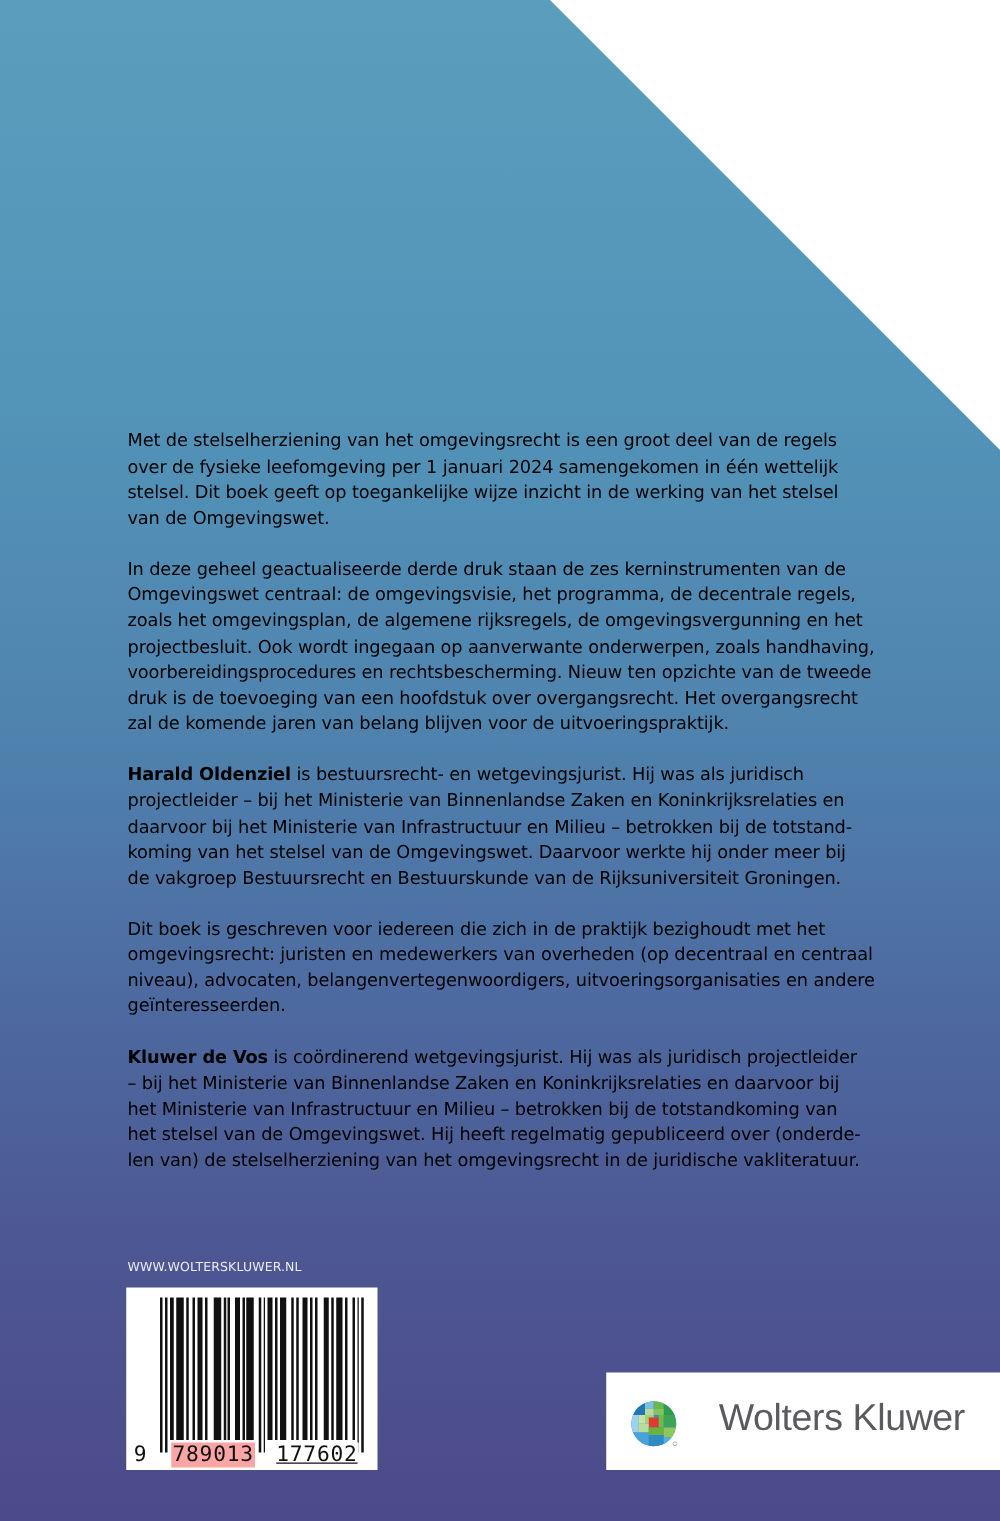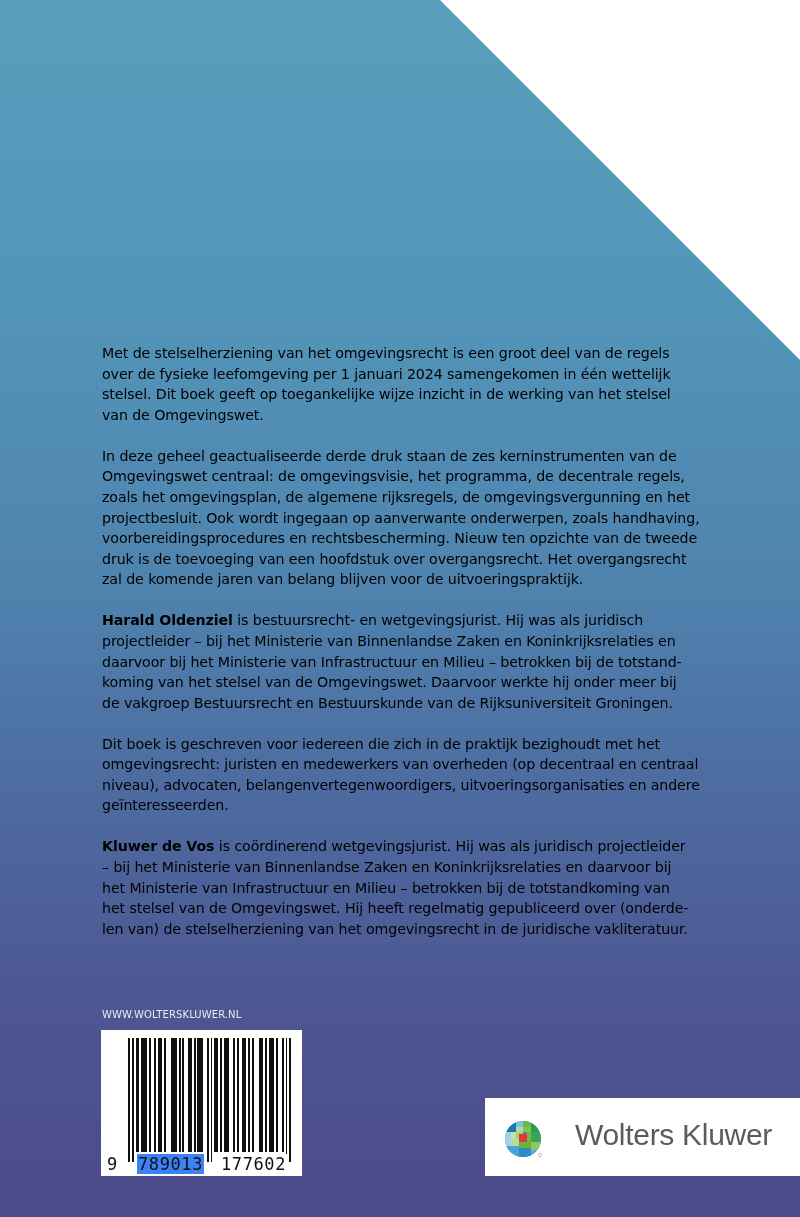--- a/index.html
+++ b/index.html
@@ -75,22 +75,22 @@
       position: absolute;
       left: 6px;
       bottom: 2px;
       width: 190px;
       font-family: "DejaVu Sans Mono", monospace;
       font-size: 17px;
       color: #111;
       letter-spacing: 0;
     }
     .barcode-digits .d0 { position: absolute; left: 0; bottom: 0; }
-    .barcode-digits .d1 { position: absolute; left: 30px; bottom: 0; background:#3b82f6; padding: 0 1px; letter-spacing: 0.6px;}
-    .barcode-digits .d2 { position: absolute; left: 113px; bottom: 0; background:#fff; padding: 0 1px; letter-spacing: 0.6px;}
+    .barcode-digits .d1 { position: absolute; left: 30px; bottom: 0; background:#fca5a5; padding: 0 1px; letter-spacing: 0.6px;}
+    .barcode-digits .d2 { position: absolute; left: 113px; bottom: 0; background:#fff; padding: 0 1px; letter-spacing: 0.6px; text-decoration: underline;}
     .logo-box {
       position: absolute;
       left: 485px;
       top: 1098px;
       width: 315px;
       height: 78px;
       background: #ffffff;
     }
     .logo-icon {
       position: absolute;

